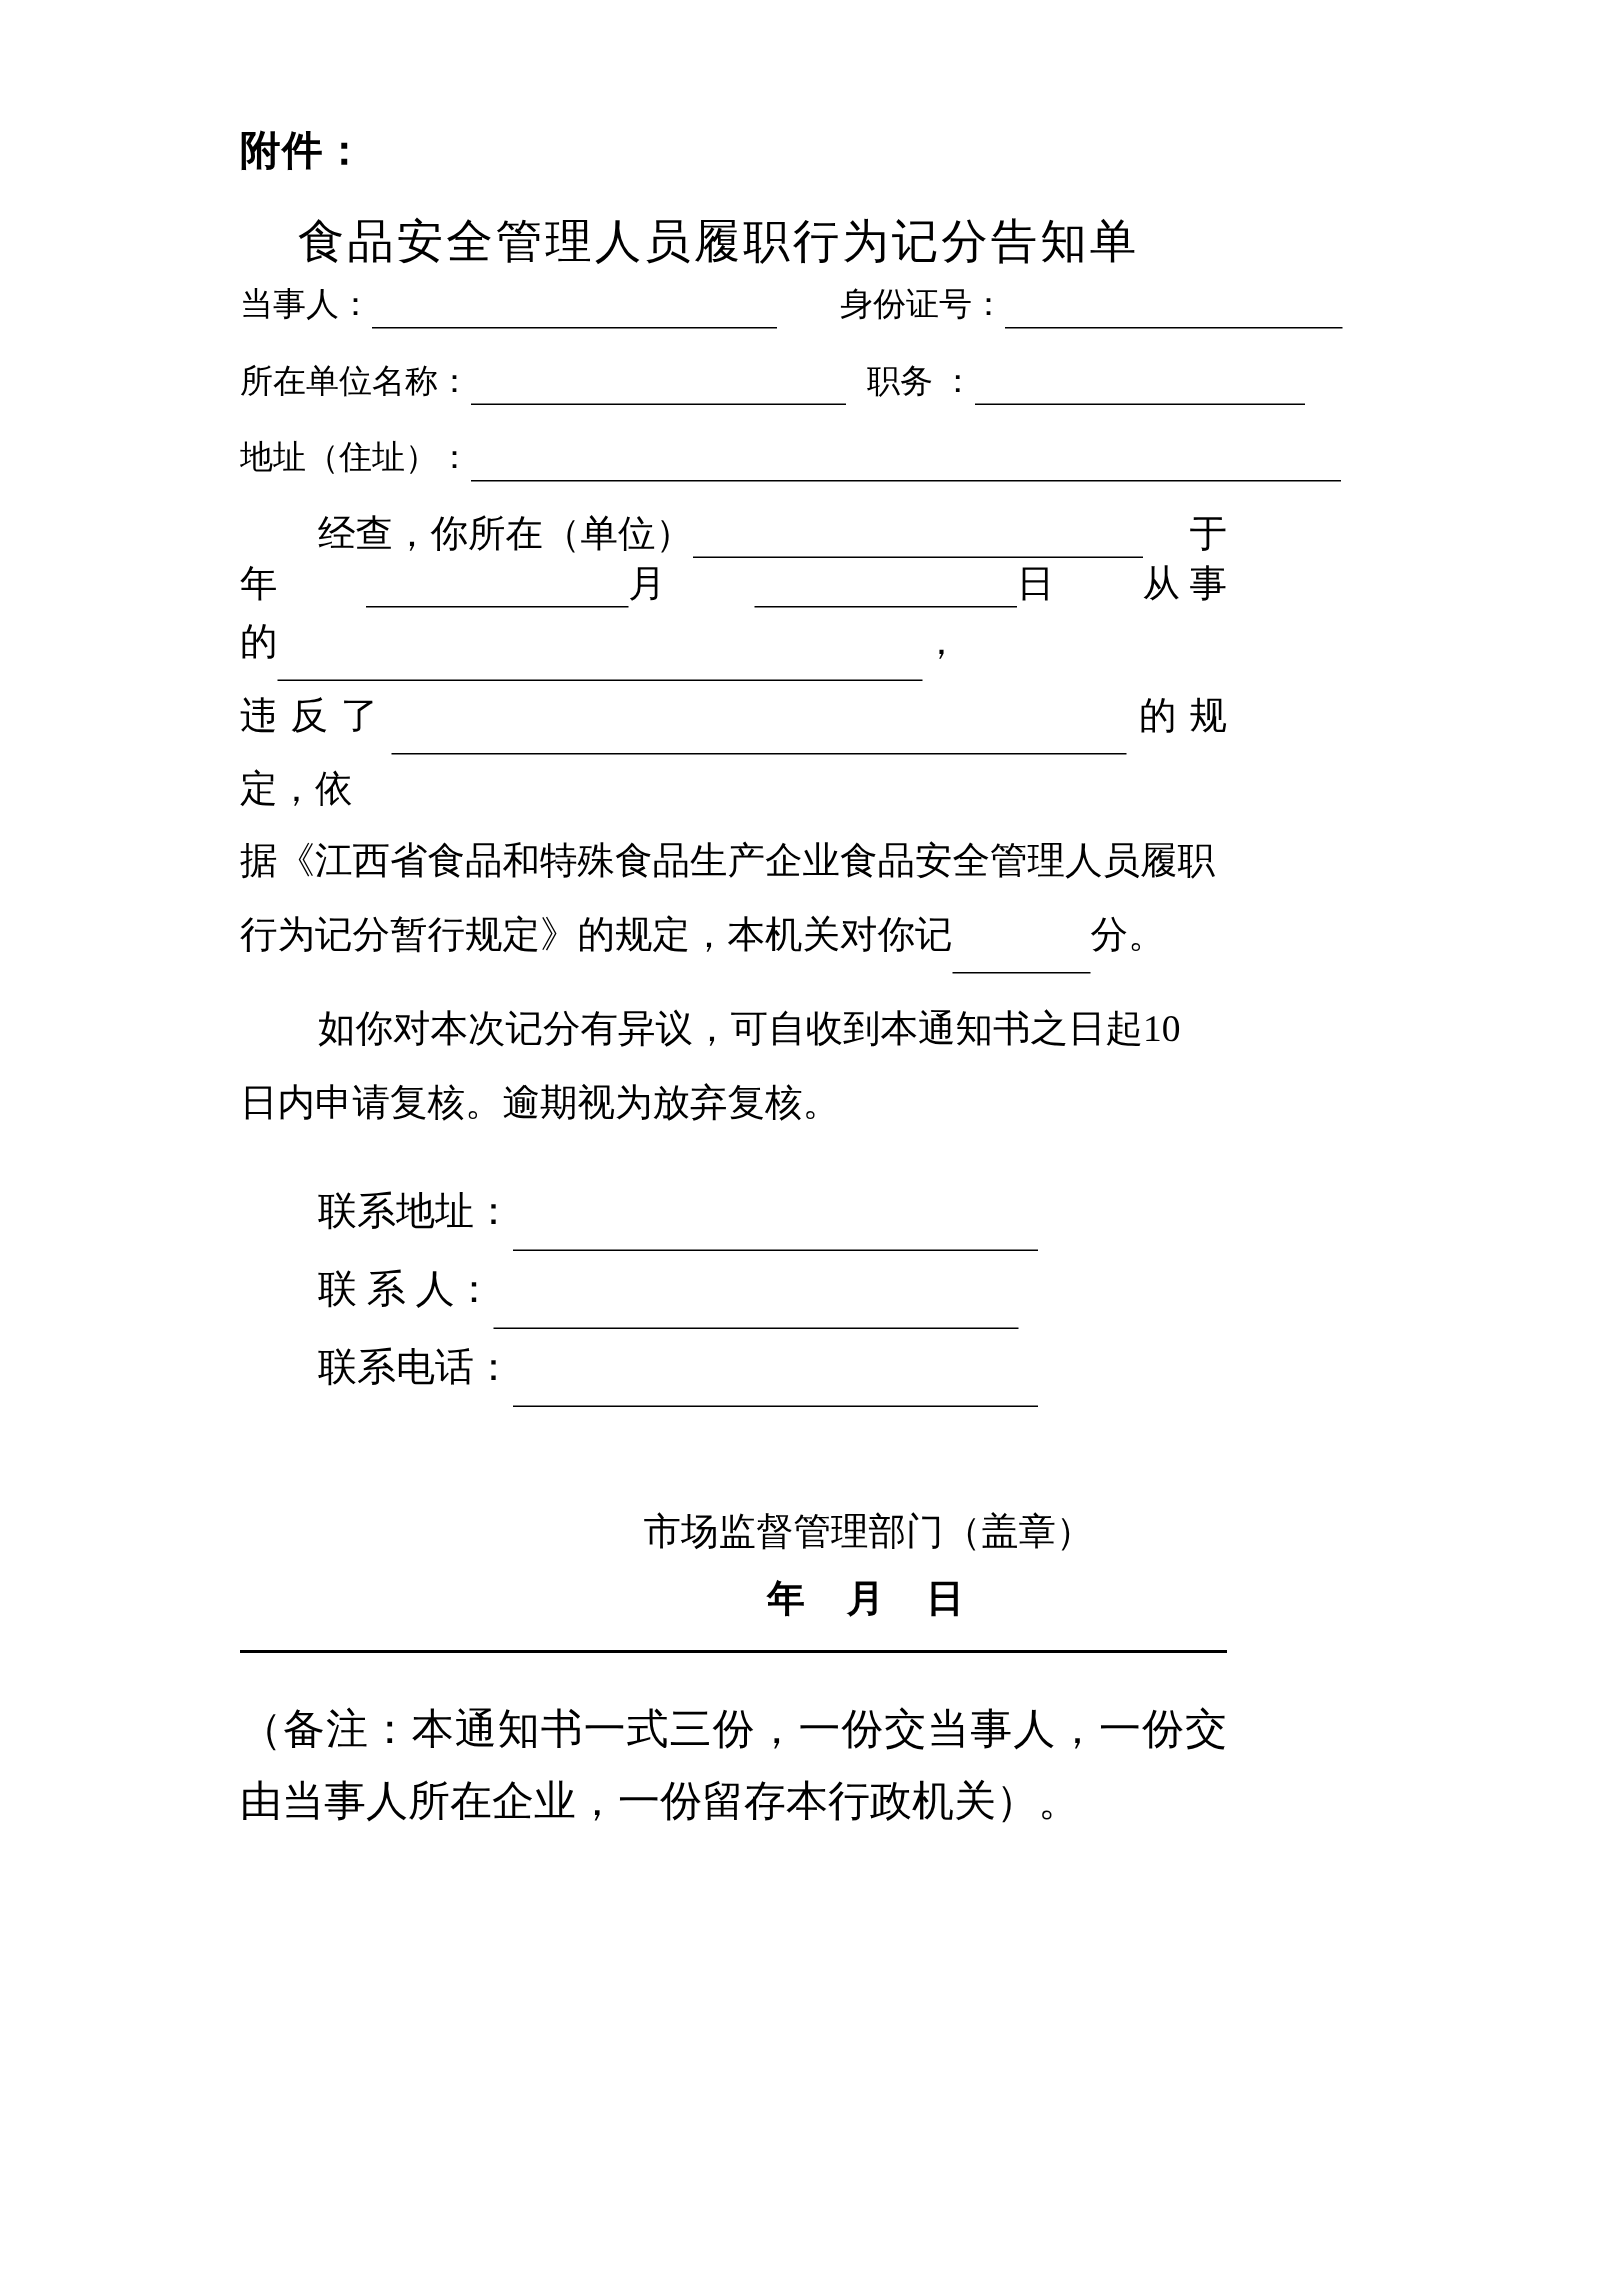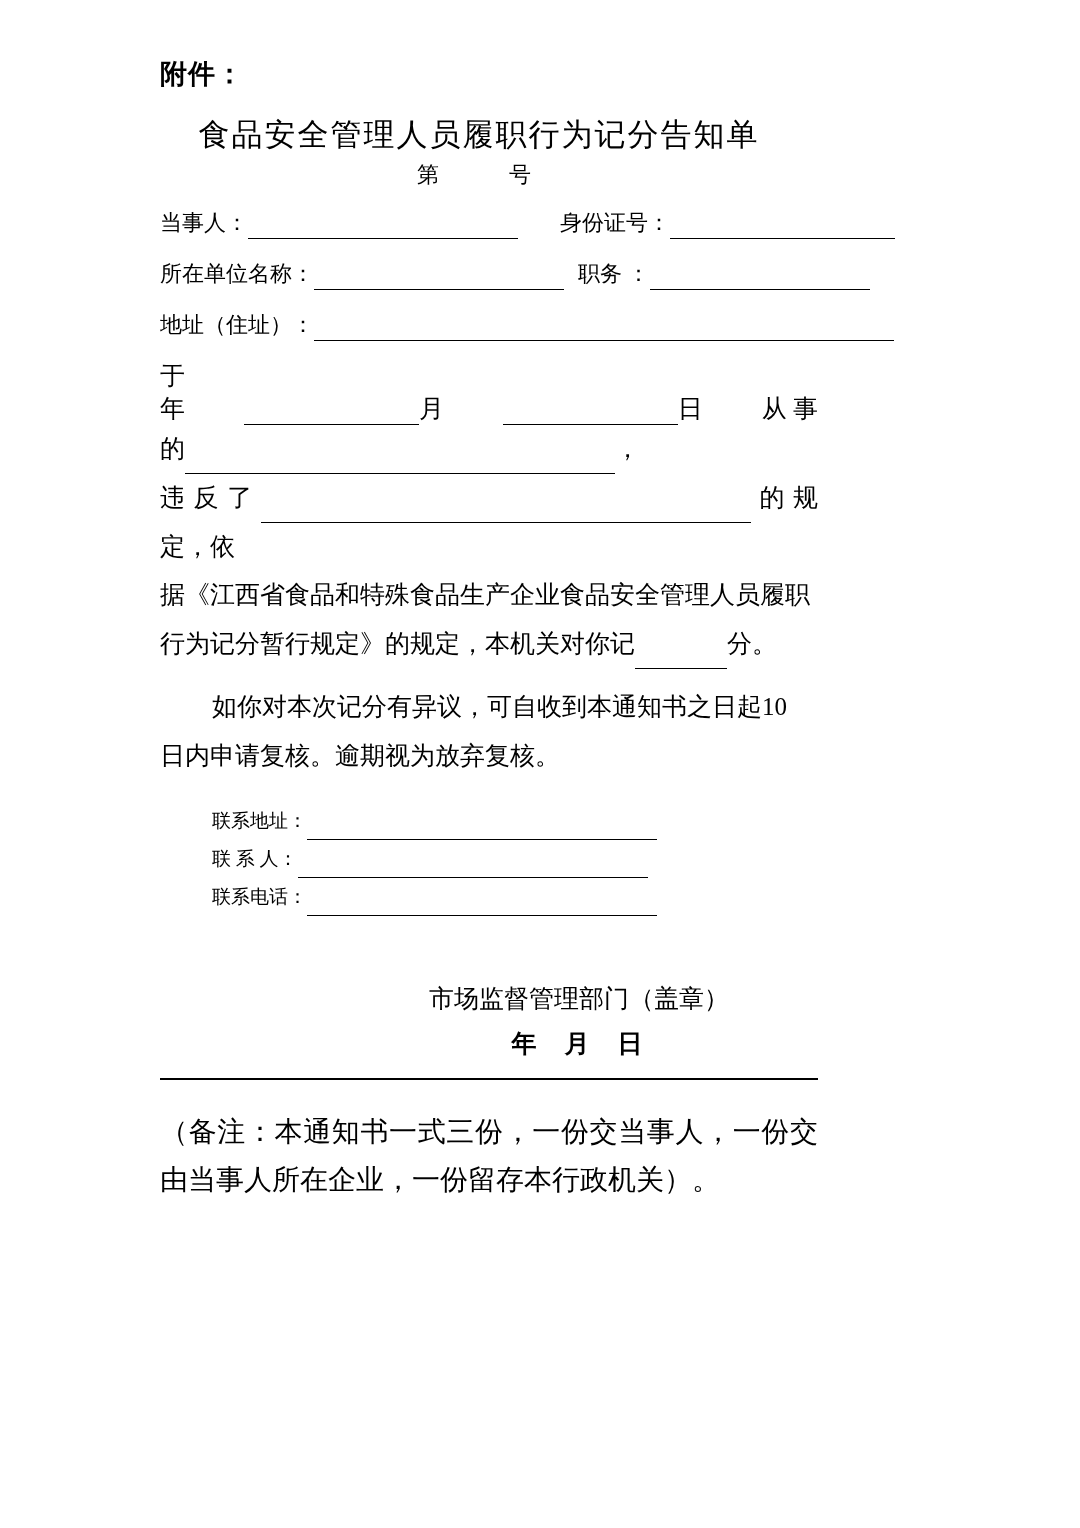--- a/index.html
+++ b/index.html
@@ -15,21 +15,21 @@
     position: relative;
     overflow: hidden;
   }
   .page {
     position: absolute;
     left: 0;
     top: 0;
     width: 968px;
     height: 1528px;
     box-sizing: border-box;
-    padding: 56px 150px 0 160px;
+    padding: 82px 150px 0 160px;
   }
   .attach-label {
     font-family: "DejaVu Sans", "Liberation Sans", sans-serif;
     font-weight: bold;
     font-size: 27px;
     letter-spacing: 1px;
     margin: 0 0 22px 0;
   }
   .doc-title {
     text-align: center;
@@ -94,21 +94,21 @@
   }
   .u-unit { width: 300px; }
   .u-year { width: 175px; }
   .u-month { width: 175px; }
   .u-the { width: 430px; }
   .u-violate { width: 490px; }
   .u-score { width: 92px; }
 
   .contact-block {
     margin-top: 22px;
-    font-size: 19px;
+    font-size: 26px;
     line-height: 2.0;
     padding-left: 52px;
   }
   .contact-row { white-space: nowrap; }
   .u-contact {
     display: inline-block;
     border-bottom: 1.5px solid #000;
     height: 26px;
     width: 350px;
     vertical-align: bottom;
@@ -144,38 +144,36 @@
 </style>
 </head>
 <body>
 
 <div class="page">
 
   <div class="attach-label">附件：</div>
 
   <div class="doc-title">食品安全管理人员履职行为记分告知单</div>
 
-  <div class="doc-number">
-    <span>第</span><span class="gap"></span><span>号</span>
-  </div>
 
   <div class="field-row">
     <span>当事人：</span><span class="u u-w1"></span><span class="spacer-sm"></span><span>身份证号：</span><span class="u u-w2"></span>
   </div>
 
   <div class="field-row">
     <span>所在单位名称：</span><span class="u u-w3"></span><span class="spacer-xs"></span><span>职务 ：</span><span class="u u-w4"></span>
   </div>
 
   <div class="field-row">
     <span>地址（住址）：</span><span class="u u-w5"></span>
   </div>
 
   <div class="para">
     <div class="line-justify">
+      <span><span class="indent"></span><span>经查，你所在（单位）</span><span class="u-inline u-unit"></span></span>
       <span>于</span>
     </div>
 
     <div class="line-justify">
       <span>年</span>
       <span><span class="u-inline u-year"></span><span>月</span></span>
       <span><span class="u-inline u-month"></span><span>日</span></span>
       <span>从  事</span>
     </div>
 

